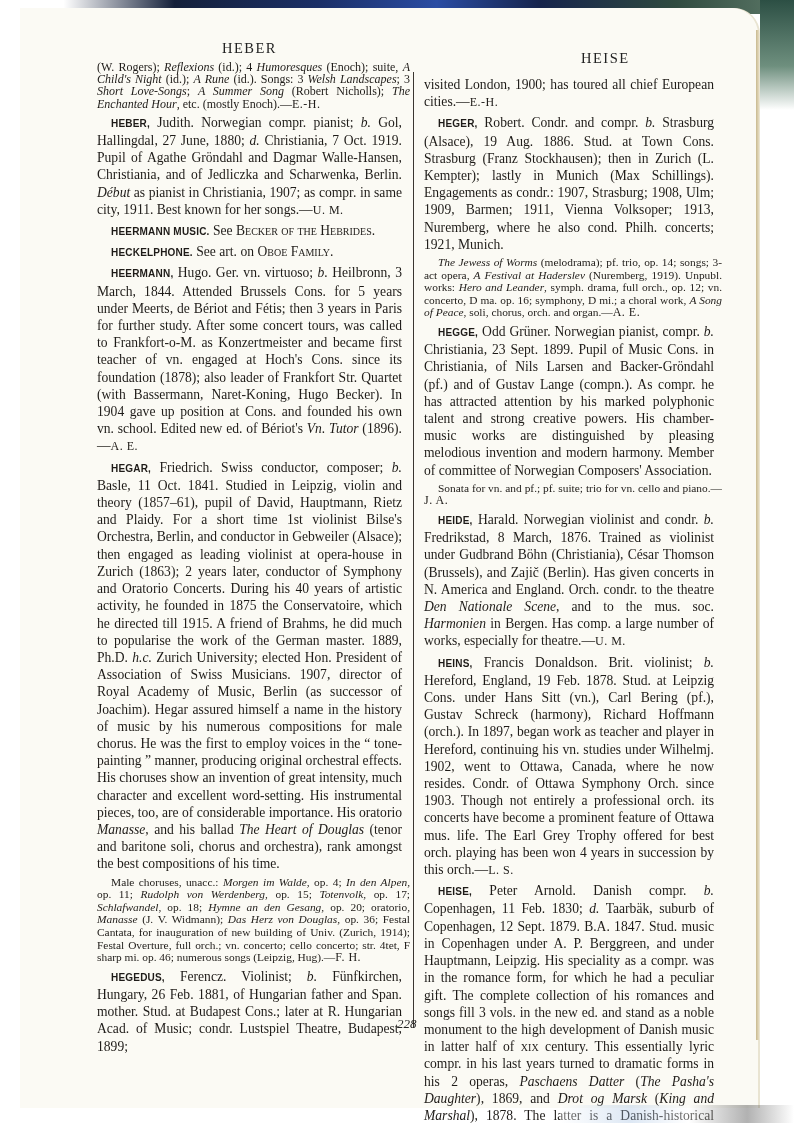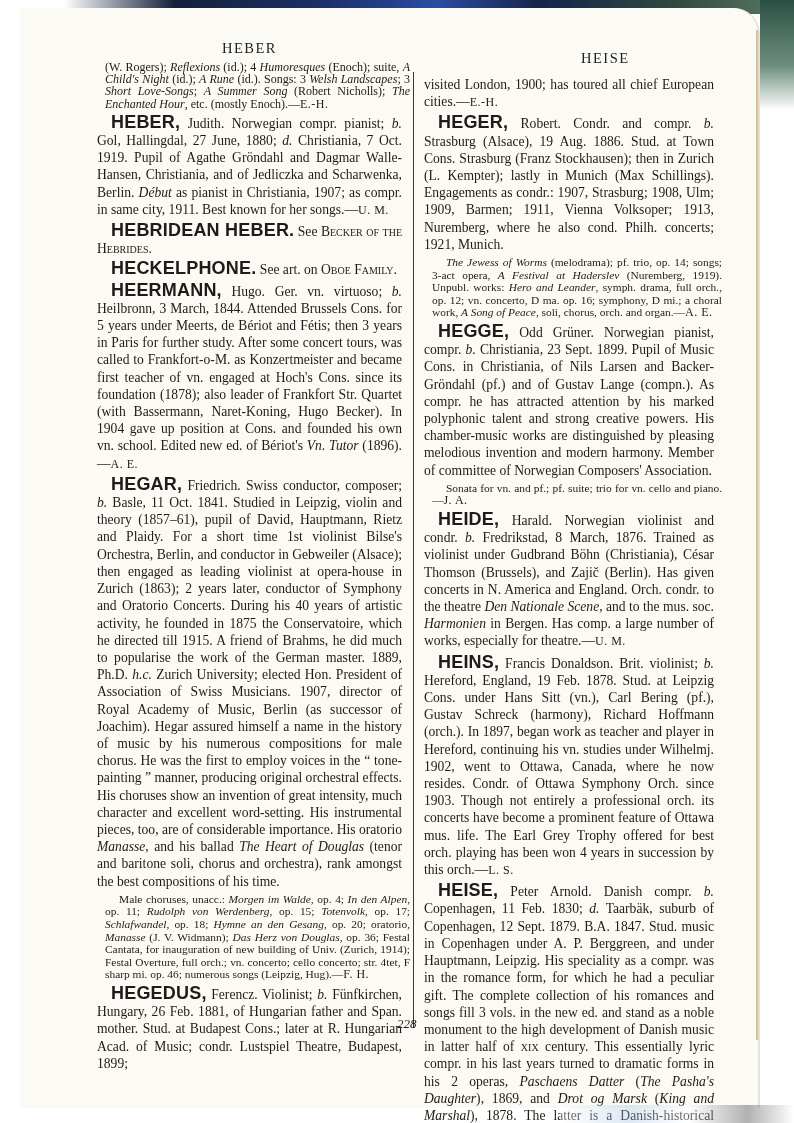--- a/index.html
+++ b/index.html
@@ -39,22 +39,22 @@
     color:#1e1b18;
   }
   .col-left { left:97px; top:60px; width:313px; }
   .col-right { left:424px; top:76px; width:298px; }
   .divider {
     position:absolute; left:413px; top:72px; width:1px; height:956px;
     background:#3a3530;
   }
   .entry { margin:0 8px 3px 0; text-indent:14px; }
   .entry.cont { text-indent:0; }
-  .headword { font-family:"Liberation Sans", sans-serif; font-weight:bold; letter-spacing:0.2px; font-size:18px; }
-  .works { font-size:11.4px; line-height:12.6px; margin:1px 0 4px 8px; text-indent:14px; }
+  .headword { font-family:"Liberation Sans", sans-serif; font-weight:bold; letter-spacing:0.2px; font-size:10px; }
+  .works { font-size:11.4px; line-height:12.6px; margin:1px 0 4px 0; text-indent:14px; }
   .works.cont { text-indent:0; }
   .sig { font-variant:small-caps; font-size:12px; letter-spacing:0.5px; }
   .sc { font-variant:small-caps; }
   i { font-style:italic; }
   .page-number {
     position:absolute; left:397px; top:1016px; font-size:13px;
     font-family:"Liberation Serif", serif; color:#222;font-style:italic;
   }
   .corner-shadow {
     position:absolute; left:560px; top:1105px; width:234px; height:18px;
@@ -76,21 +76,21 @@
 
 <div class="divider"></div>
 
 <div class="col col-left">
 
   <p class="works cont" style="font-size:12px;line-height:12.2px;"><span>(W. Rogers); </span><i>Reflexions</i><span> (id.); 4 </span><i>Humoresques</i><span> (Enoch); suite, </span><i>A Child's Night</i><span> (id.); </span><i>A Rune</i><span> (id.). Songs: 3 </span><i>Welsh Landscapes</i><span>; 3 </span><i>Short Love-Songs</i><span>; </span><i>A Summer Song</i><span> (Robert Nicholls); </span><i>The Enchanted Hour</i><span>, etc. (mostly Enoch).—</span><span class="sig">E.-H.</span></p>
 
   <p class="entry"><span class="headword">HEBER,</span><span> Judith.</span><span> Norwegian compr. pianist; </span><i>b.</i><span> Gol, Hallingdal, 27 June, 1880; </span><i>d.</i><span> Christiania, 7 Oct. 1919. Pupil of Agathe Gröndahl and Dagmar Walle-Hansen, Christiania, and of Jedliczka and Scharwenka, Berlin. </span><i>Début</i><span> as pianist in Christiania, 1907; as compr. in same city, 1911. Best known for her songs.—</span><span class="sig">U. M.</span></p>
 
 
-  <p class="entry"><span class="headword">HEBRIDEAN HEBER.</span><span> See </span><span class="sc">Becker of the Hebrides</span><span>.</span></p>
+  <p class="entry"><span class="headword">HEERMANN MUSIC.</span><span> See </span><span class="sc">Becker of the Hebrides</span><span>.</span></p>
 
   <p class="entry"><span class="headword">HECKELPHONE.</span><span> See art. on </span><span class="sc">Oboe Family</span><span>.</span></p>
 
   <p class="entry"><span class="headword">HEERMANN,</span><span> Hugo.</span><span> Ger. vn. virtuoso; </span><i>b.</i><span> Heilbronn, 3 March, 1844. Attended Brussels Cons. for 5 years under Meerts, de Bériot and Fétis; then 3 years in Paris for further study. After some concert tours, was called to Frankfort-o-M. as Konzertmeister and became first teacher of vn. engaged at Hoch's Cons. since its foundation (1878); also leader of Frankfort Str. Quartet (with Bassermann, Naret-Koning, Hugo Becker). In 1904 gave up position at Cons. and founded his own vn. school. Edited new ed. of Bériot's </span><i>Vn. Tutor</i><span> (1896).—</span><span class="sig">A. E.</span></p>
 
   <p class="entry"><span class="headword">HEGAR,</span><span> Friedrich.</span><span> Swiss conductor, composer; </span><i>b.</i><span> Basle, 11 Oct. 1841. Studied in Leipzig, violin and theory (1857–61), pupil of David, Hauptmann, Rietz and Plaidy. For a short time 1st violinist Bilse's Orchestra, Berlin, and conductor in Gebweiler (Alsace); then engaged as leading violinist at opera-house in Zurich (1863); 2 years later, conductor of Symphony and Oratorio Concerts. During his 40 years of artistic activity, he founded in 1875 the Conservatoire, which he directed till 1915. A friend of Brahms, he did much to popularise the work of the German master. 1889, Ph.D. </span><i>h.c.</i><span> Zurich University; elected Hon. President of Association of Swiss Musicians. 1907, director of Royal Academy of Music, Berlin (as successor of Joachim). Hegar assured himself a name in the history of music by his numerous compositions for male chorus. He was the first to employ voices in the “ tone-painting ” manner, producing original orchestral effects. His choruses show an invention of great intensity, much character and excellent word-setting. His instrumental pieces, too, are of considerable importance. His oratorio </span><i>Manasse</i><span>, and his ballad </span><i>The Heart of Douglas</i><span> (tenor and baritone soli, chorus and orchestra), rank amongst the best compositions of his time.</span></p>
 
   <p class="works"><span>Male choruses, unacc.: </span><i>Morgen im Walde</i><span>, op. 4; </span><i>In den Alpen</i><span>, op. 11; </span><i>Rudolph von Werdenberg</i><span>, op. 15; </span><i>Totenvolk</i><span>, op. 17; </span><i>Schlafwandel</i><span>, op. 18; </span><i>Hymne an den Gesang</i><span>, op. 20; oratorio, </span><i>Manasse</i><span> (J. V. Widmann); </span><i>Das Herz von Douglas</i><span>, op. 36; Festal Cantata, for inauguration of new building of Univ. (Zurich, 1914); Festal Overture, full orch.; vn. concerto; cello concerto; str. 4tet, F sharp mi. op. 46; numerous songs (Leipzig, Hug).—</span><span class="sig">F. H.</span></p>
 
   <p class="entry"><span class="headword">HEGEDUS,</span><span> Ferencz.</span><span> Violinist; </span><i>b.</i><span> Fünfkirchen, Hungary, 26 Feb. 1881, of Hungarian father and Span. mother. Stud. at Budapest Cons.; later at R. Hungarian Acad. of Music; condr. Lustspiel Theatre, Budapest, 1899;</span></p>

